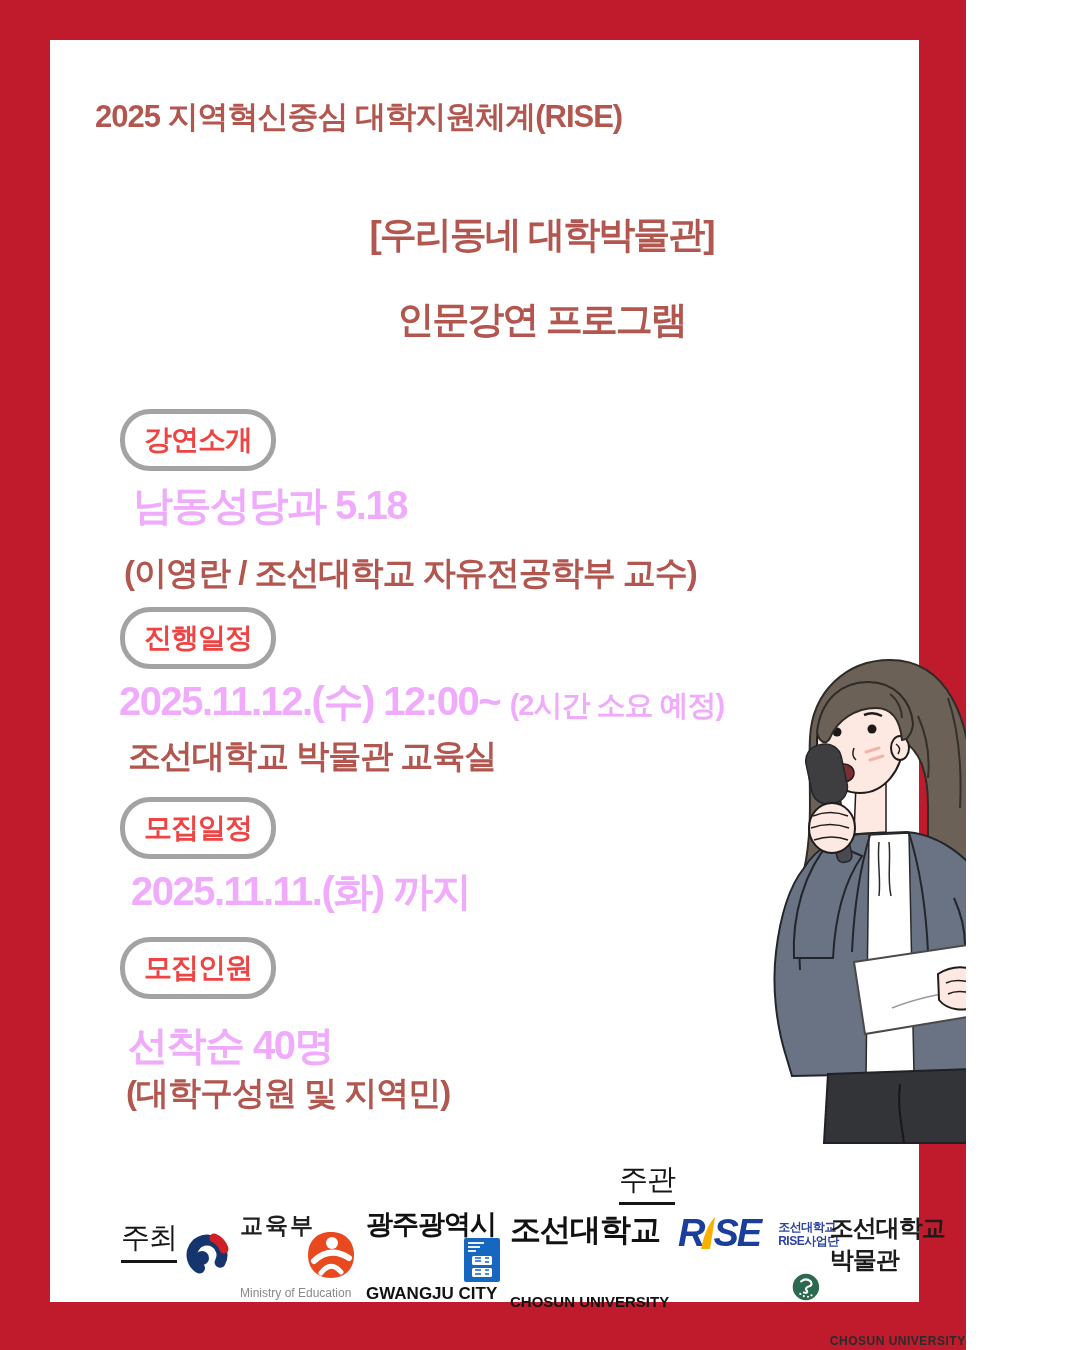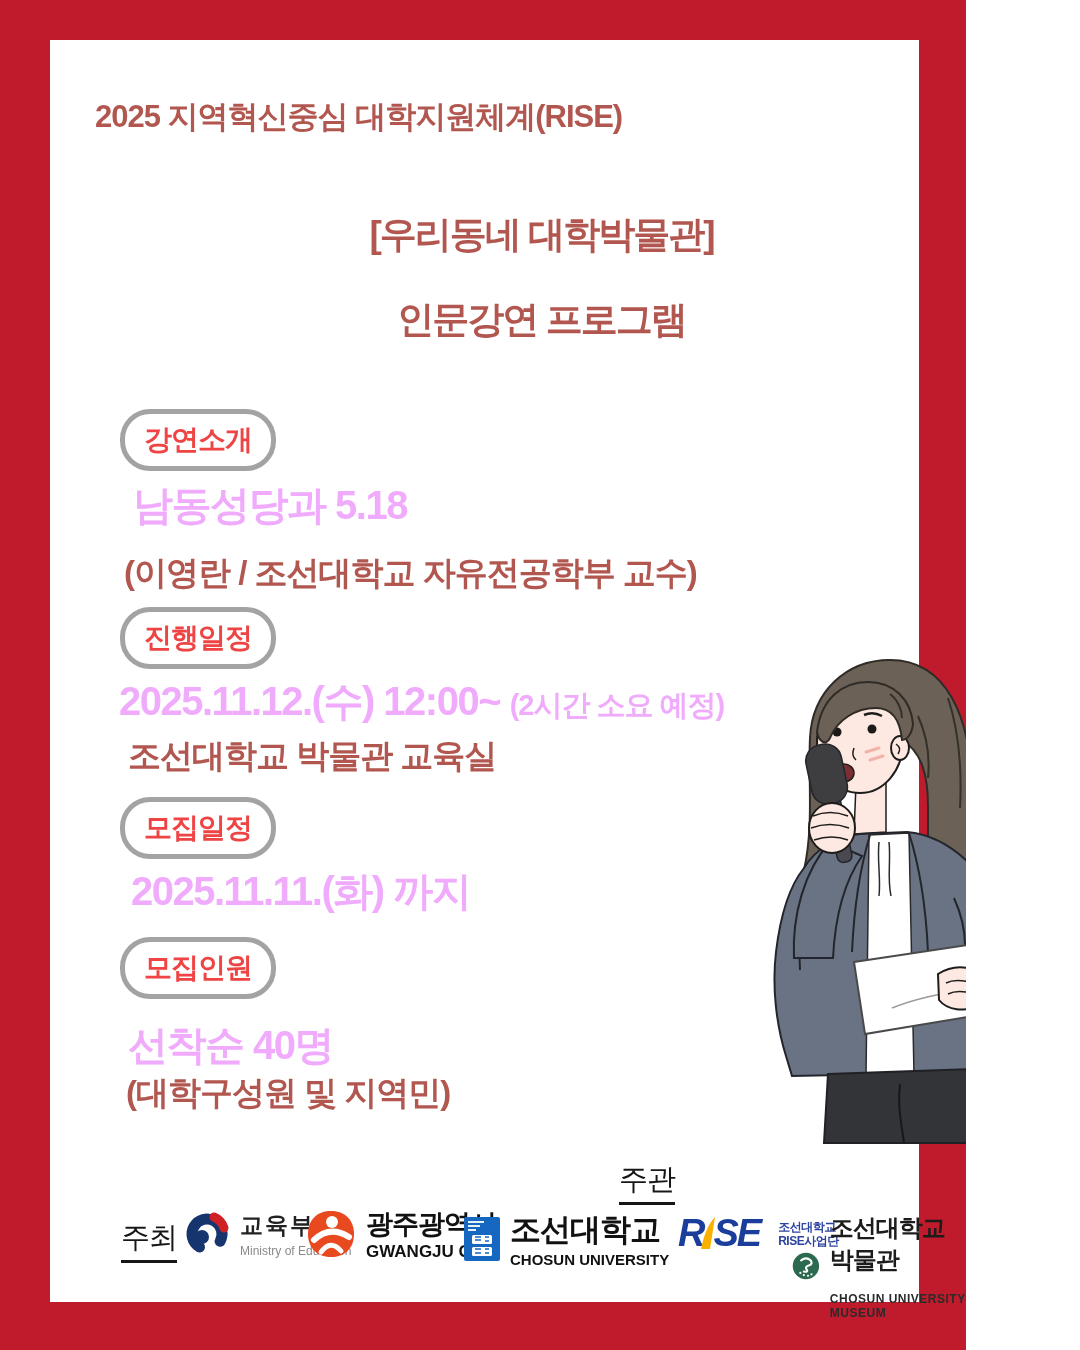--- a/index.html
+++ b/index.html
@@ -56,21 +56,21 @@
   .cap-audience{left:126px;top:1071px;}
 
   
   .role-label{
     font-size:29px;font-weight:400;color:#161616;letter-spacing:-1px;
     border-bottom:3px solid #161616;padding-bottom:2px;
   }
   .host{left:121px;top:1218px;}
   .organizer{left:619px;top:1160px;text-align:center;}
   .logo-group{display:flex;align-items:center;gap:10px;}
-  .logo-text{display:flex;flex-direction:column;justify-content:center;}
+  .logo-text{display:flex;flex-direction:column;justify-content:center;gap:42px;}
   .lg-moe{left:184px;top:1210px;}
   .lg-gwangju{left:306px;top:1206px;}
   .lg-chosun{left:464px;top:1209px;}
   .lg-rise{left:678px;top:1212px;}
   .lg-museum{left:792px;top:1212px;}
   .moe-kr{font-size:23px;font-weight:700;color:#222;letter-spacing:2px;}
   .moe-en{font-size:12px;font-weight:400;color:#8a8a8a;margin-top:3px;}
   .gj-kr{font-size:27px;font-weight:800;color:#111;letter-spacing:-1px;}
   .gj-en{font-size:17px;font-weight:800;color:#111;letter-spacing:0;}
   .cu-kr{font-size:31px;font-weight:900;color:#111;letter-spacing:-1px;}

